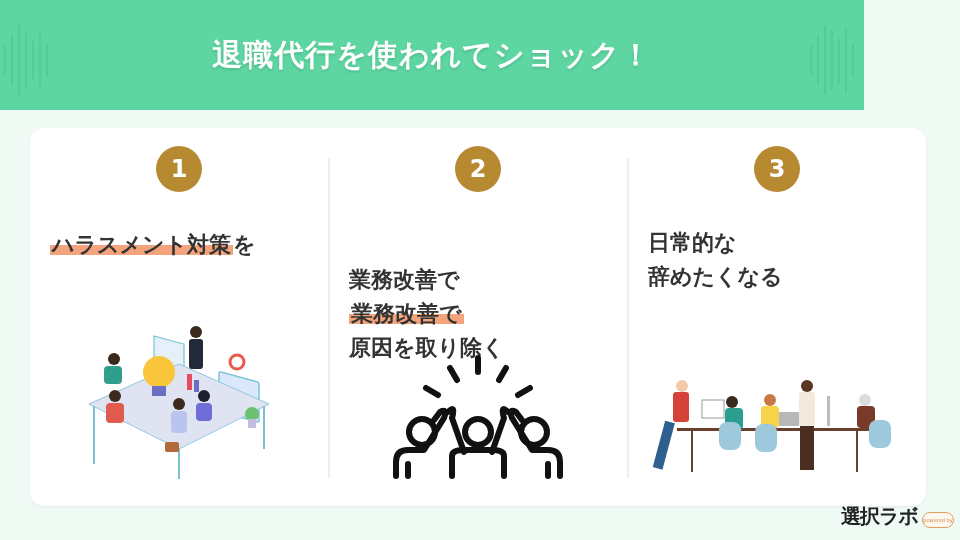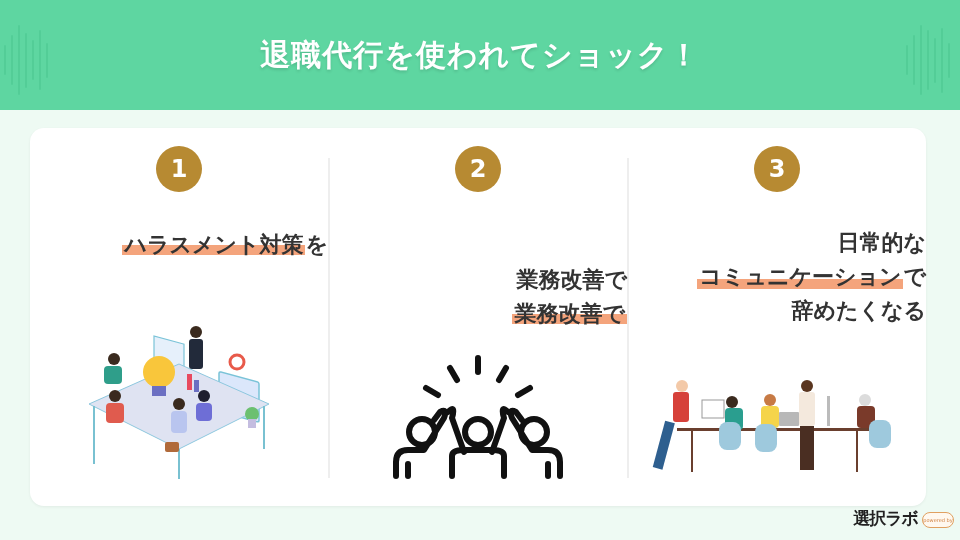--- a/index.html
+++ b/index.html
@@ -4,21 +4,21 @@
 <style>
   * { box-sizing: border-box; margin: 0; padding: 0; }
   html, body { width: 960px; height: 540px; overflow: hidden; }
   body {
     position: relative;
     background: #eefaf3;
     font-family: "DejaVu Sans", "Liberation Sans", sans-serif;
     color: #333;
   }
   .header {
-    position: absolute; left: 0; top: 0; width: 960px; height: 110px;
+    position: absolute; left: 0; top: 0; width: 864px; height: 110px;
     background: #5ed6a1;
     display: flex; flex-direction: column; align-items: center; justify-content: center;
   }
   .header .title {
     color: #fff; font-weight: bold; font-size: 30px; line-height: 40px;
     text-align: center; letter-spacing: 1px;
     text-shadow: 0 2px 3px rgba(0,0,0,0.12);
   }
   .wave { position: absolute; top: 20px; height: 80px; display: flex; align-items: center; gap: 5px; opacity: 0.35; }
   .wave span { display: block; width: 2px; background: #3fbf86; border-radius: 1px; }
@@ -35,37 +35,37 @@
   .divider { position: absolute; top: 30px; width: 2px; height: 320px; background: #eeeeee; }
   .d1 { left: 298px; } .d2 { left: 597px; }
 
   .num {
     position: absolute; top: 18px; left: 50%; transform: translateX(-50%);
     width: 46px; height: 46px; border-radius: 50%;
     background: #b78a32; color: #fff; font-weight: bold; font-size: 24px;
     display: flex; align-items: center; justify-content: center;
   }
   .text {
-    position: absolute; left: 0; width: 100%; text-align: right;
+    position: absolute; left: 0; width: 100%; text-align: left;
     font-weight: bold; font-size: 22px; line-height: 34px; color: #333; padding-left: 20px;
   }
   .col1 .text { top: 100px; }
   .col2 .text { top: 100px; margin-top: 35px; }
   .col3 .text { top: 100px; font-family: Liberation Mono, monospace; }
   .hl {
     background: linear-gradient(to bottom, transparent 52%, #f4a47c 52%, #f4a47c 92%, transparent 92%);
     padding: 0 2px;
   }
   .illus { position: absolute; left: 50%; transform: translateX(-50%); }
   .col1 .illus { top: 186px; width: 200px; height: 170px; }
   .col2 .illus { top: 218px; width: 200px; height: 140px; }
   .col3 .illus { top: 244px; width: 260px; height: 110px; }
 
   .footer-logo {
-    position: absolute; right: 42px; bottom: 10px; font-weight: bold; font-size: 17px;
+    position: absolute; right: 42px; bottom: 10px; font-weight: bold; font-size: 20px;
     color: #222; letter-spacing: -1px;
   }
   .footer-badge {
     position: absolute; right: 6px; bottom: 12px; width: 32px; height: 16px;
     border: 1px solid #e0a060; border-radius: 8px; background: #fff8ef;
     font-size: 5px; color: #d08040; text-align: center; line-height: 14px;
   }
 </style>
 </head>
 <body>
@@ -127,20 +127,21 @@
       <circle cx="173" cy="100" r="7" fill="#6cc070"></circle>
         <rect x="169" y="105" width="8" height="9" fill="#c4bde0"></rect>
     </svg>
   </div>
 
   <div class="col col2">
     <div class="num">2</div>
     <div class="text">
       <div>業務改善で</div>
       <div><span class="hl">業務改善で</span></div>
+      <div>原因を取り除く</div>
     </div>
     <svg class="illus" viewBox="0 0 200 140" fill="none" stroke="#111" stroke-width="6" stroke-linecap="round" stroke-linejoin="round">
       <line x1="100" y1="12" x2="100" y2="26"></line>
       <line x1="72" y1="22" x2="79" y2="34"></line>
       <line x1="128" y1="22" x2="121" y2="34"></line>
       <line x1="48" y1="42" x2="60" y2="49"></line>
       <line x1="152" y1="42" x2="140" y2="49"></line>
       <circle cx="44" cy="86" r="13"></circle>
       <circle cx="100" cy="86" r="13"></circle>
       <circle cx="156" cy="86" r="13"></circle>
@@ -150,21 +151,20 @@
       <path d="M74,130 V110 Q74,104 86,104 H114 Q126,104 126,110 V130"></path>
       <line x1="30" y1="118" x2="30" y2="130"></line>
       <line x1="170" y1="118" x2="170" y2="130"></line>
     </svg>
   </div>
 
   <div class="col col3">
     <div class="num">3</div>
     <div class="text">
       <div>日常的な</div>
-      <div><span class="hl">コミュニケーション</span><span>で</span></div>
       <div>辞めたくなる</div>
     </div>
     <svg class="illus" viewBox="0 0 260 110">
       <rect x="30" y="56" width="195" height="3" fill="#6a3f2e"></rect>
       <line x1="45" y1="59" x2="45" y2="100" stroke="#6a3f2e" stroke-width="2"></line>
       <line x1="210" y1="59" x2="210" y2="100" stroke="#6a3f2e" stroke-width="2"></line>
       <circle cx="35" cy="14" r="6" fill="#f3c9a8"></circle>
         <rect x="26" y="20" width="16" height="30" rx="3" fill="#d6413a"></rect>
       <rect x="18" y="50" width="10" height="48" fill="#2e5f8f" transform="rotate(15 23 50)"></rect>
       <rect x="55" y="28" width="22" height="18" fill="#fff" stroke="#999" stroke-width="1"></rect>

